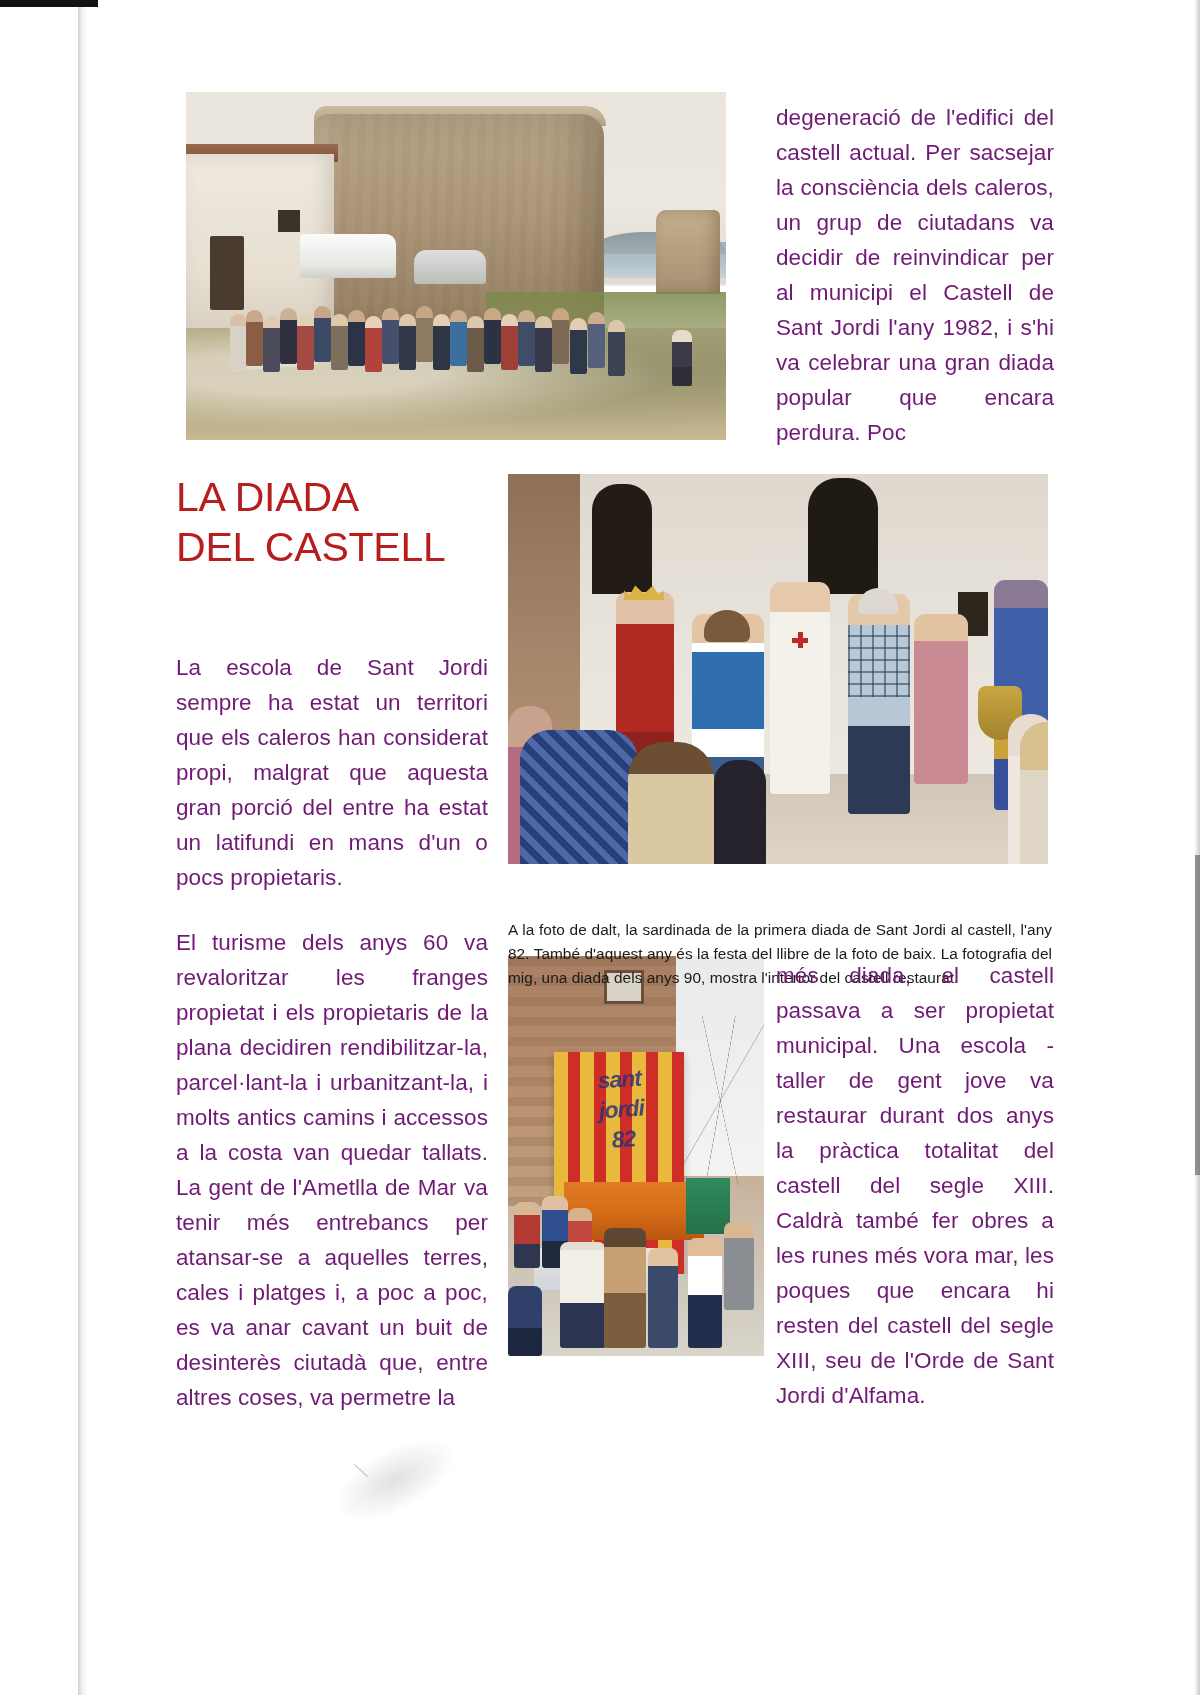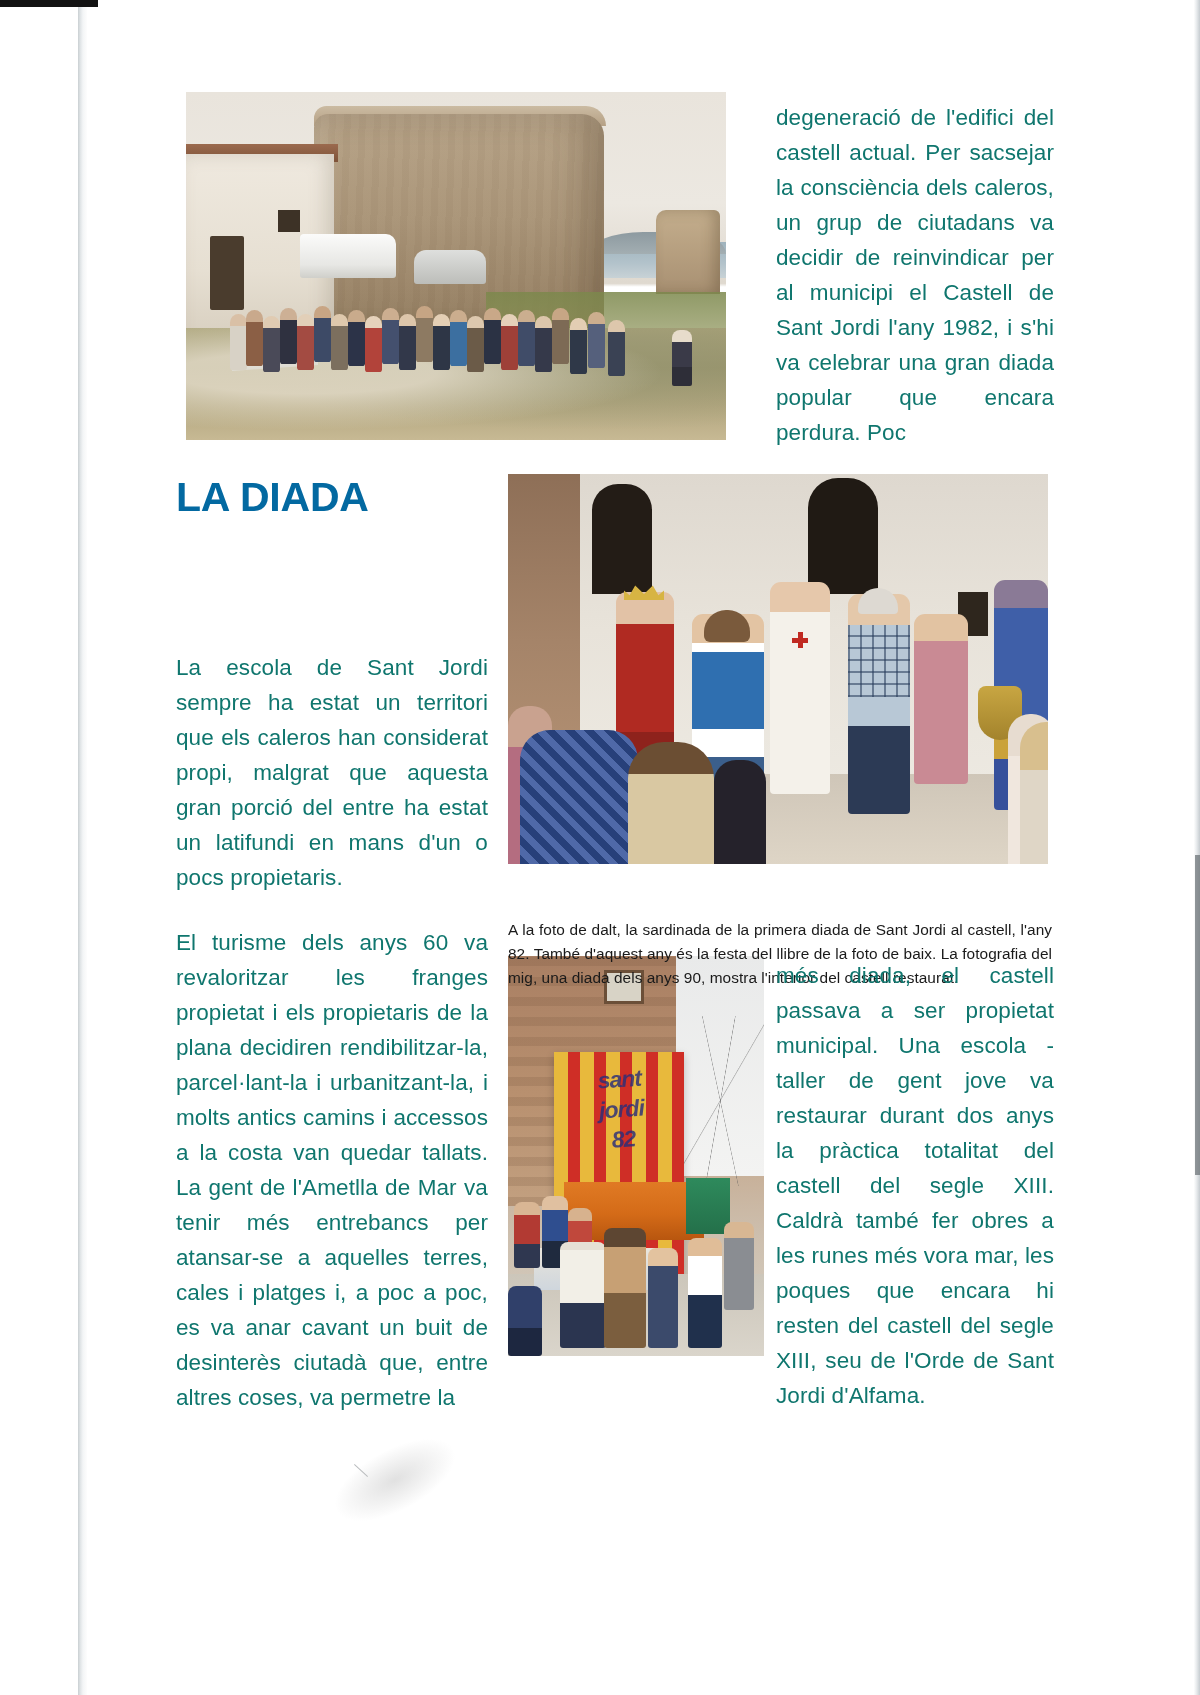--- a/index.html
+++ b/index.html
@@ -78,32 +78,32 @@
   }
   .col-right {
     position: absolute;
     left: 776px;
     width: 278px;
   }
 
   .body-text {
     font-size: 22.5px;
     line-height: 35px;
-    color: #0f766e;
+    color: #701a75;
     text-align: justify;
     letter-spacing: .1px;
   }
   .body-text p { margin: 0 0 30px 0; }
   .body-text p:last-child { margin-bottom: 0; }
 
   .headline {
     font-size: 41px;
     line-height: 50px;
-    font-weight: 700;
-    color: #0369a1;
+    font-weight: 400;
+    color: #b91c1c;
     letter-spacing: -.2px;
     margin: 0;
   }
 
   .caption {
     font-size: 15.4px;
     line-height: 24px;
     color: #1a1a1a;
     text-align: justify;
     letter-spacing: .05px;
@@ -556,20 +556,21 @@
       <span>municipi el Castell de</span> 
       <span>Sant Jordi l'any 1982, i</span> 
       <span>s'hi va celebrar una gran</span> 
       <span>diada popular que</span> 
       <span>encara perdura. Poc</span> 
     </p>
   </div>
 
   <div class="col-left" style="top: 472px;">
     <h1 class="headline">LA DIADA</h1>
+    <h1 class="headline">DEL CASTELL</h1>
   </div>
 
   <div class="col-left body-text" style="top: 650px;">
     <p>
       <span>La escola de Sant Jordi</span> 
       <span>sempre ha estat un territori</span> 
       <span>que els caleros han</span> 
       <span>considerat propi, malgrat</span> 
       <span>que aquesta gran porció</span> 
       <span>del entre ha estat un</span> 

